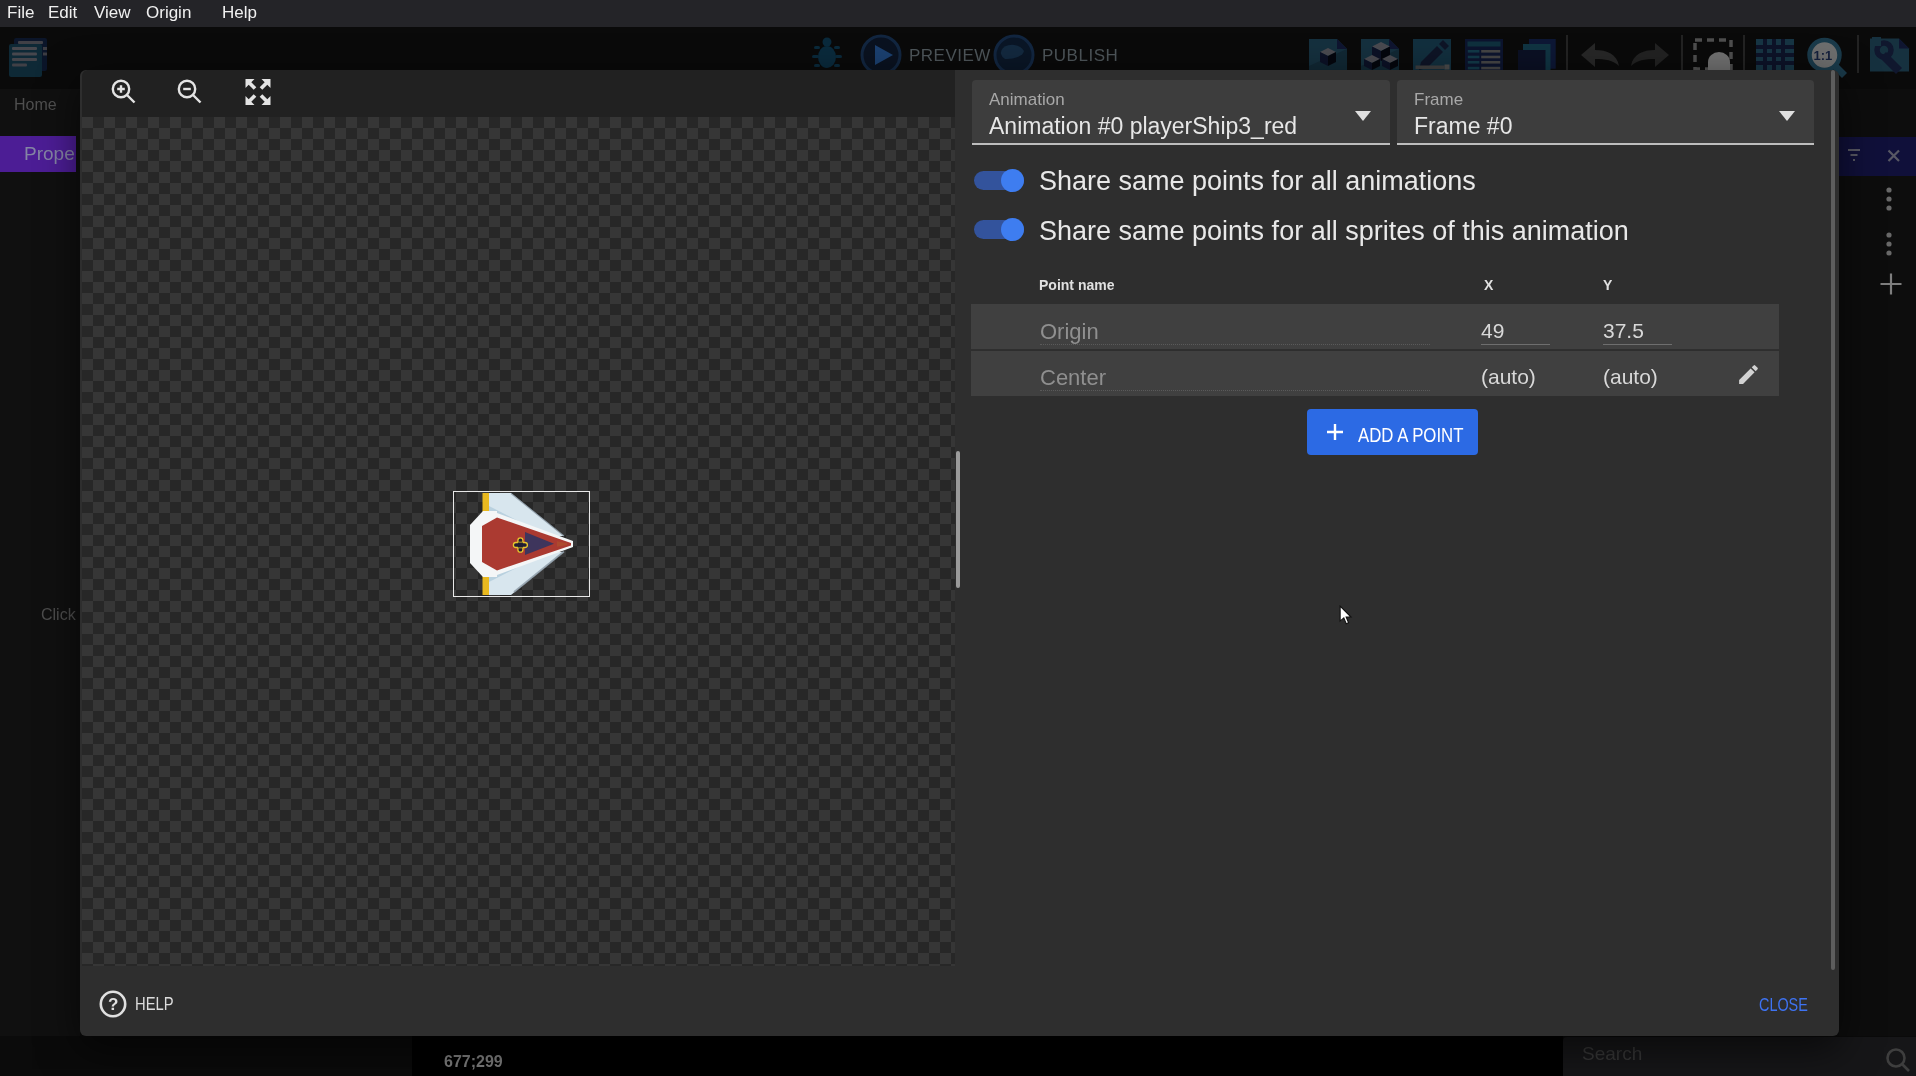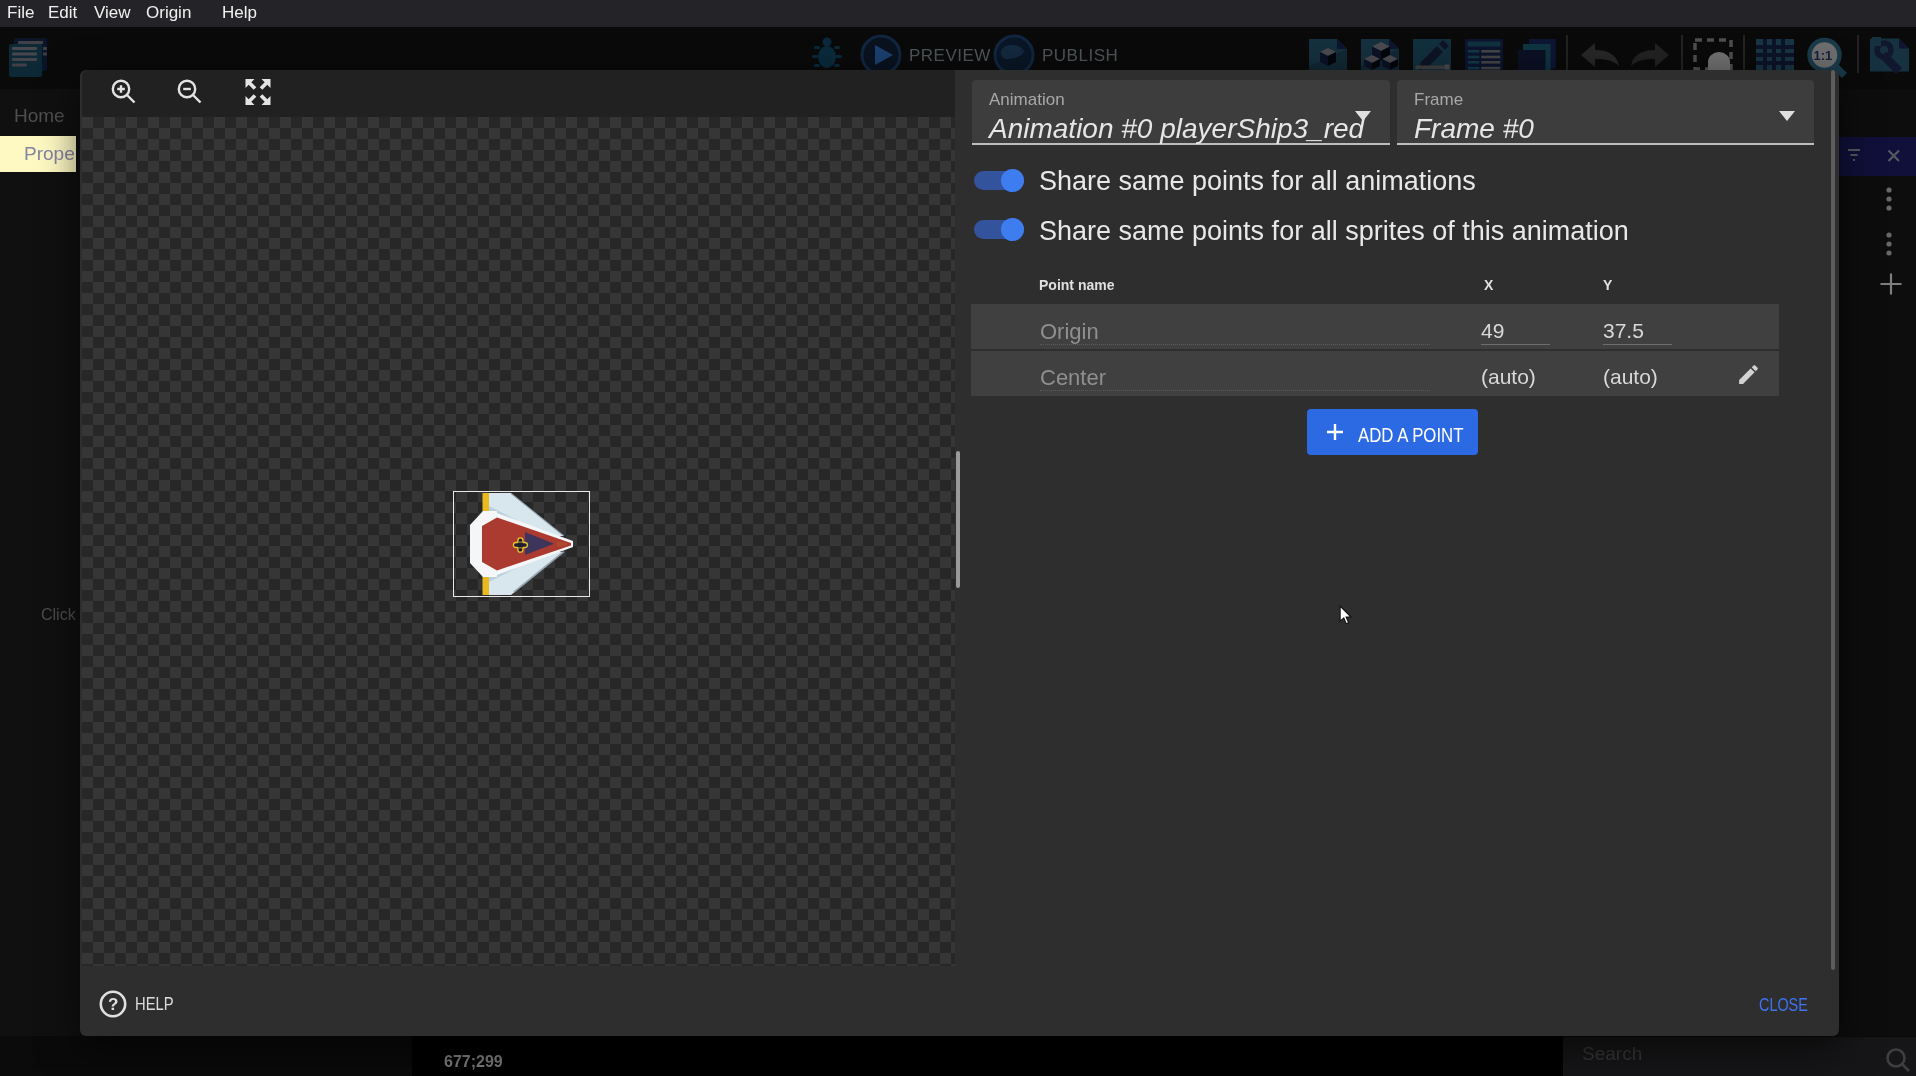--- a/index.html
+++ b/index.html
@@ -17,21 +17,21 @@
   
   #dialog { left:80px; top:70px; width:1759px; height:966px; background:#2e2e2e;
     border-radius:6px; box-shadow:0 12px 40px rgba(0,0,0,0.6); }
   #canvasbar { left:82px; top:70px; width:873px; height:47px; background:#212121;
     border-top-left-radius:6px; }
   #checker { left:82px; top:117px; width:873px; height:849px;
     background:repeating-conic-gradient(#272727 0% 25%, #363636 0% 50%) 0 0/22px 22px; }
   .drop { position:absolute; top:80px; height:65px; background:#3d3d3d;
     border-radius:4px 4px 0 0; border-bottom:2px solid #bdbdbd; }
   .droplabel { position:absolute; left:17px; top:10px; font-size:17px; color:#a8a8a8; }
-  .dropvalue { position:absolute; left:17px; top:33px; font-size:28px; color:#e6e6e6;font-style:italic; }
+  .dropvalue { position:absolute; left:17px; top:33px; font-size:23px; color:#e6e6e6; }
   .caret { position:absolute; top:31px; width:0; height:0;
     border-left:8px solid transparent; border-right:8px solid transparent;
     border-top:10px solid #e0e0e0; }
   .togtrack { position:absolute; width:50px; height:19px; border-radius:10px; background:#33539c; }
   .togthumb { position:absolute; width:23px; height:23px; border-radius:50%; background:#3e7df0; }
   .toglabel { position:absolute; font-size:27px; color:#e8e8e8; }
   .th { position:absolute; font-size:14px; font-weight:700; color:#e0e0e0; }
   .row { position:absolute; left:971px; width:808px; background:#404040; }
   .cellname { position:absolute; left:69px; font-size:22px; color:#8f8f8f; }
   .cellval { position:absolute; font-size:21px; color:#d8d8d8; }
@@ -160,22 +160,22 @@
 
     <path d="M1870 11.5 h29 l10 10 v23 h-39 Z" fill="#16313f"></path>
     <path d="M1899 11.5 l10 10 h-10 Z" fill="#0f1530"></path>
     <circle cx="1884" cy="23" r="7" fill="none" stroke="#10172e" stroke-width="5.5"></circle>
     <rect x="1872" y="10" width="9" height="9" fill="#16313f"></rect>
     <path d="M1886 25 l16 16 l-6 6 l-16 -16 Z" fill="#10172e"></path>
   </g>
 </svg>
 </div>
 <div class="abs" id="leftpanel">
-  <div class="abs" style="left:14px; top:16px; font-size:19px; color:#4f4f4f;text-align:right;">Home</div>
-  <div class="abs" style="left:0; top:47px; width:76px; height:36px; background:#fef9c3;">
+  <div class="abs" style="left:14px; top:7px; font-size:16px; color:#4f4f4f;text-align:right;">Home</div>
+  <div class="abs" style="left:0; top:47px; width:76px; height:36px; background:#4c1d95;">
     <span class="abs" style="left:24px; top:7px; font-size:19px; color:#8484a4;">Prope</span>
   </div>
   <div class="abs" style="left:41px; top:517px; font-size:16px; color:#4d4d4d;">Click</div>
 </div>
 <div class="abs" id="rightstrip">
 <svg class="abs" style="left:0;top:0" width="77" height="947" viewBox="0 0 77 947">
   <rect x="0" y="48" width="77" height="39" fill="#10103a"></rect>
   <g stroke="#585864" stroke-width="2.2" fill="none">
     <path d="M9 61 h12 M11.5 66 h7 M14 71 h2"></path>
     <path d="M49.5 61.5 l10.5 10.5 M60 61.5 l-10.5 10.5"></path>

